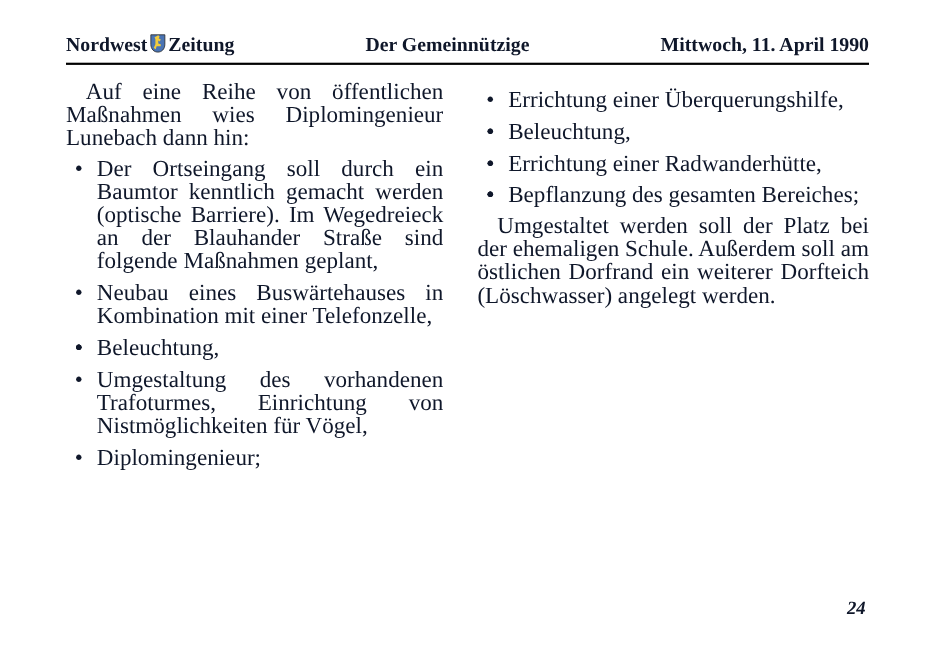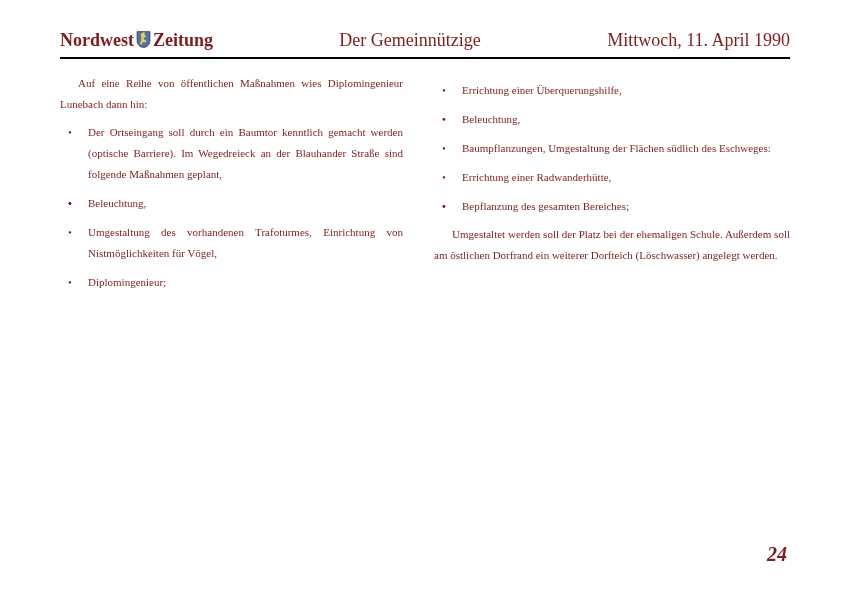--- a/index.html
+++ b/index.html
@@ -1,21 +1,21 @@
 <!DOCTYPE html>
 <html lang="de"><head>
 <meta charset="utf-8">
 <style>
   html, body { margin: 0; padding: 0; background: #ffffff; }
   .page {
     position: relative;
     width: 856px;
     height: 605px;
     background: #ffffff;
-    color: #7f1d1d;
+    color: #0f172a;
     font-family: "Liberation Serif", serif;
     overflow: hidden;
   }
 
   
   .header {
     position: absolute;
     left: 60px;
     right: 66px;
     top: 29px;
@@ -32,31 +32,31 @@
     white-space: nowrap;
   }
   .crest {
     display: inline-block;
     width: 15px;
     height: 19px;
     vertical-align: -3px;
     margin: 0 2px;
   }
   .crest svg { display: block; width: 15px; height: 19px; }
-  .header-center, .header-date { font-weight: normal; white-space: nowrap; }
+  .header-center, .header-date { font-weight: bold; white-space: nowrap; }
 
   
   .columns {
     position: absolute;
     left: 60px;
     top: 73px;
     width: 730px;
     display: flex;
     gap: 31px;
-    font-size: 11px;
+    font-size: 21px;
     line-height: 21px;
     text-align: justify;
   }
   .col-left  { width: 343px; }
   .col-right { width: 356px; }
 
   .intro, .outro {
     margin: 0;
     text-indent: 18px;
   }
@@ -78,21 +78,21 @@
     position: absolute;
     left: 8px;
     top: 0;
   }
 
   
   .pagenum {
     position: absolute;
     right: 69px;
     top: 543px;
-    font-size: 20px;
+    font-size: 17px;
     font-weight: bold;
     font-style: italic;
   }
 </style>
 </head>
 <body>
 
 <div class="page">
 
   <div class="header">
@@ -103,35 +103,35 @@
     <span class="header-center">Der Gemeinnützige</span>
     <span class="header-date">Mittwoch, 11. April 1990</span>
   </div>
 
   <div class="columns">
 
     <div class="col-left">
       <p class="intro">Auf eine Reihe von öffentlichen Maßnah­men wies Diplomingenieur Lunebach dann hin:</p>
       <ul class="bullets">
         <li><span class="marker">•</span><span>Der Ortseingang soll durch ein Baumtor kenntlich gemacht werden (optische Bar­riere). Im Wegedreieck an der Blauhander Straße sind folgende Maßnahmen geplant,</span></li>
-        <li><span class="marker">•</span></li>
+        <li><span class="marker">•</span><span>Neubau eines Buswärtehauses in Kombi­nation mit einer Telefonzelle,</span></li>
         <li><span class="marker">•</span></li>
         <li><span class="marker">•</span></li>
         <li><span class="marker">•</span><span>Beleuchtung,</span></li>
         <li><span class="marker">•</span><span>Umgestaltung des vorhandenen Trafotur­mes, Einrichtung von Nistmöglichkeiten für Vögel,</span></li>
         <li><span class="marker">•</span><span>Diplomingenieur;</span></li>
       </ul>
     </div>
 
     <div class="col-right">
       <ul class="bullets">
         <li><span class="marker">•</span><span>Errichtung einer Überquerungshilfe,</span></li>
         <li><span class="marker">•</span></li>
         <li><span class="marker">•</span><span>Beleuchtung,</span></li>
-        <li><span class="marker">•</span><span>Baumpflanzungen, Umgestaltung der Flä­chen südlich des Eschweges:</span></li>
+        <li><span class="marker">•</span></li>
         <li><span class="marker">•</span><span>Errichtung einer Radwanderhütte,</span></li>
         <li><span class="marker">•</span></li>
         <li><span class="marker">•</span></li>
         <li><span class="marker">•</span><span>Bepflanzung des gesamten Bereiches;</span></li>
       </ul>
       <p class="outro">Umgestaltet werden soll der Platz bei der ehemaligen Schule. Außerdem soll am östlichen Dorfrand ein weiterer Dorfteich (Löschwasser) angelegt werden.</p>
     </div>
 
   </div>
 

